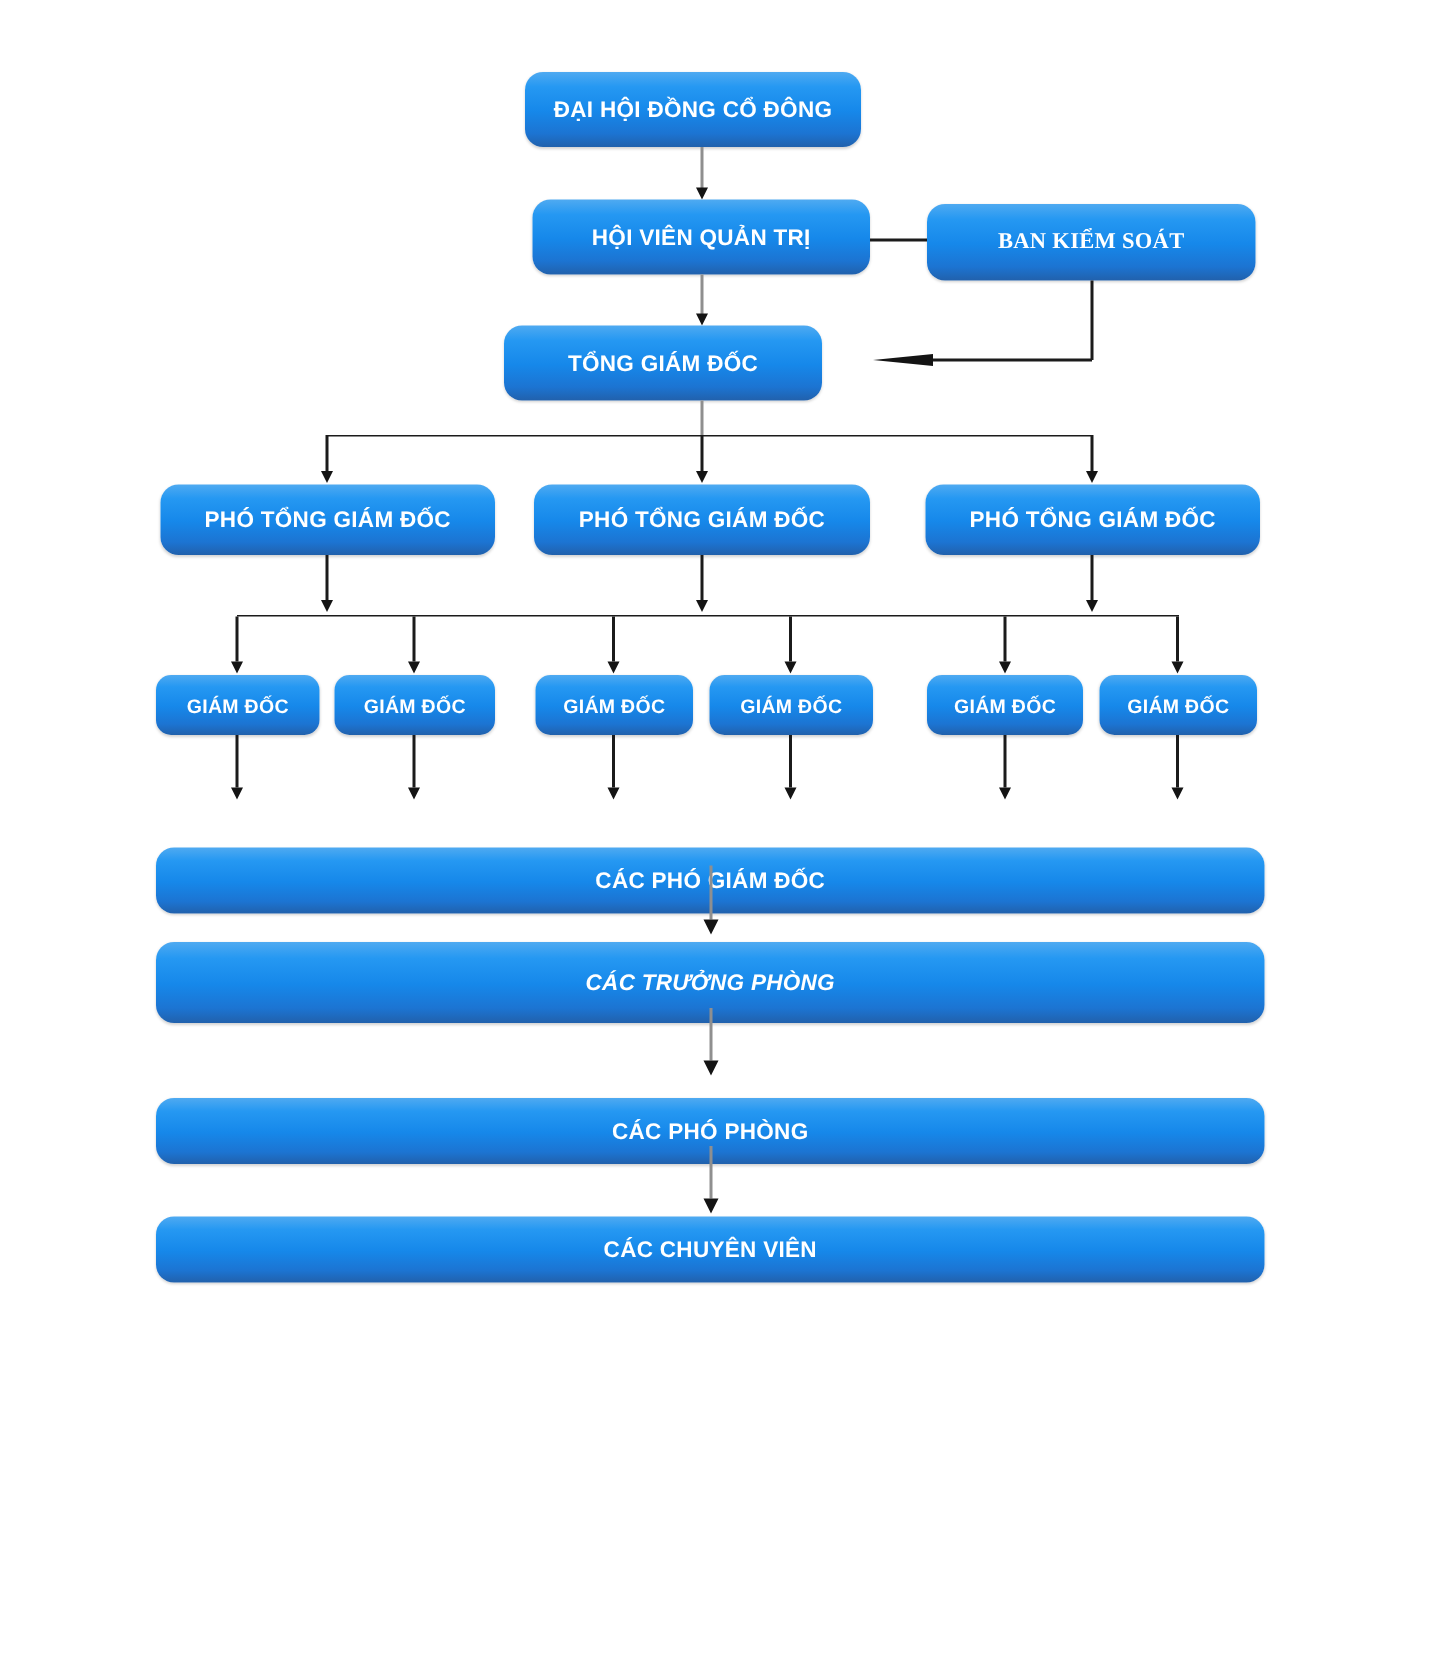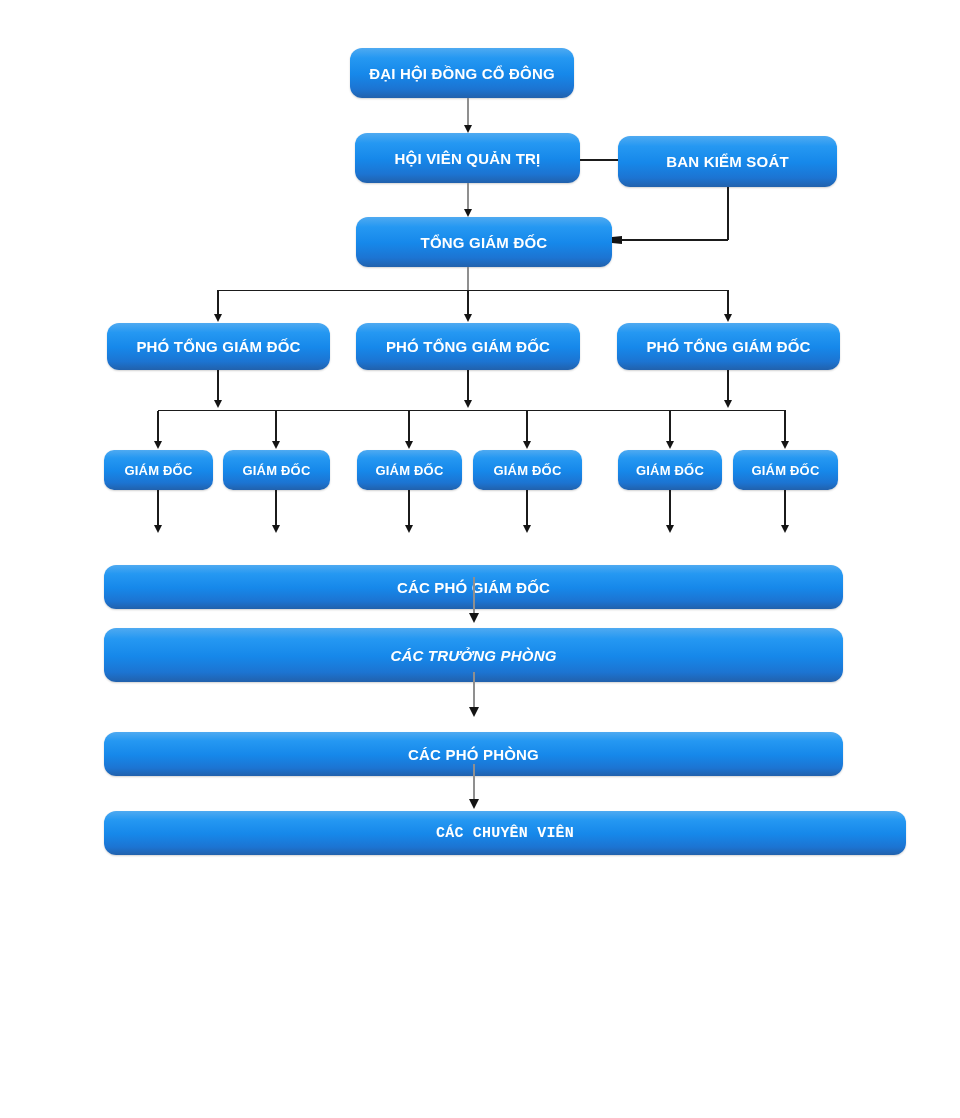--- a/index.html
+++ b/index.html
@@ -37,32 +37,32 @@
     <span>ĐẠI HỘI ĐỒNG CỔ ĐÔNG</span>
   </div>
 
   <div class="vgray" style="left:467px;top:98px;height:28px;"></div>
   <div class="arrd" style="left:464px;top:125px;"></div>
 
   <div class="node" style="left:355px;top:133px;width:225px;height:50px;">
     <span>HỘI VIÊN QUẢN TRỊ</span>
   </div>
   <div class="hline" style="left:580px;top:159px;width:38px;"></div>
-  <div class="node" style="left:618px;top:136px;width:219px;height:51px;">
+  <div class="node" style="left:618px;top:136px;width:219px;height:51px;font-family:Liberation Serif, serif;">
     <span>BAN KIỂM SOÁT</span>
   </div>
 
   <div class="vgray" style="left:467px;top:183px;height:27px;"></div>
   <div class="arrd" style="left:464px;top:209px;"></div>
 
   <div class="vline" style="left:727px;top:187px;height:53px;"></div>
   <div class="hline" style="left:612px;top:239px;width:116px;"></div>
   <div class="arrl" style="left:582px;top:236px;"></div>
 
-  <div class="node" style="left:356px;top:217px;width:256px;height:50px;">
+  <div class="node" style="left:336px;top:217px;width:212px;height:50px;">
     <span>TỔNG GIÁM ĐỐC</span>
   </div>
 
   <div class="vgray" style="left:467px;top:267px;height:23px;"></div>
   <div class="hline" style="left:218px;top:289.5px;width:510px;"></div>
   <div class="vline" style="left:217.25px;top:290px;height:25px;"></div>
   <div class="arrd" style="left:214px;top:314px;"></div>
   <div class="vline" style="left:467.25px;top:290px;height:25px;"></div>
   <div class="arrd" style="left:464px;top:314px;"></div>
   <div class="vline" style="left:727.25px;top:290px;height:25px;"></div>
@@ -145,17 +145,17 @@
   <div class="vgray" style="left:473px;top:672px;height:35px;"></div>
   <div class="arrd lg" style="left:469px;top:707px;"></div>
 
   <div class="node bar" style="left:104px;top:720px;width:739px;height:44px;margin-top:12px;">
     <span>CÁC PHÓ PHÒNG</span>
   </div>
 
   <div class="vgray" style="left:473px;top:764px;height:35px;"></div>
   <div class="arrd lg" style="left:469px;top:799px;"></div>
 
-  <div class="node bar" style="left:104px;top:811px;width:802px;height:44px;font-family:Liberation Mono, monospace;">
+  <div class="node bar" style="left:104px;top:811px;width:739px;height:44px;">
     <span>CÁC CHUYÊN VIÊN</span>
   </div>
 
 </div>
 
 </body></html>

